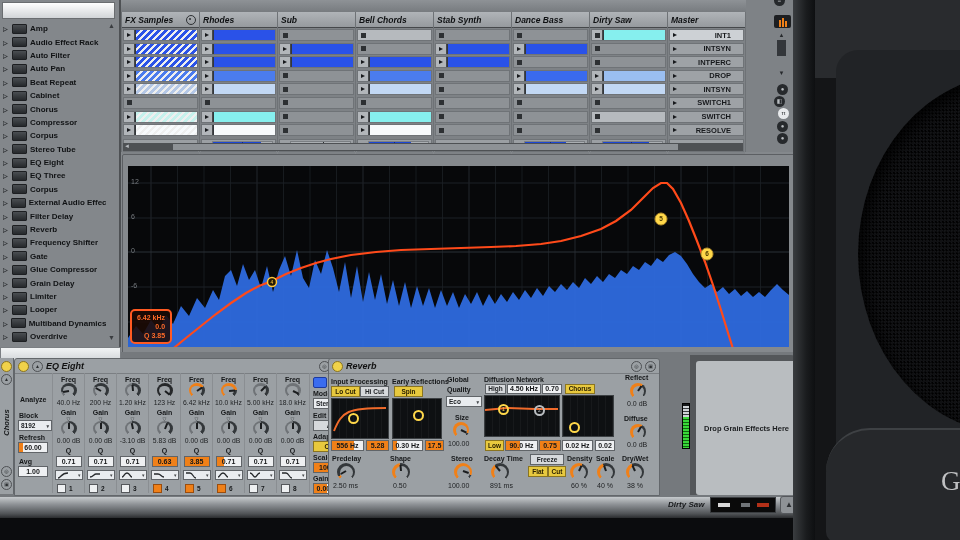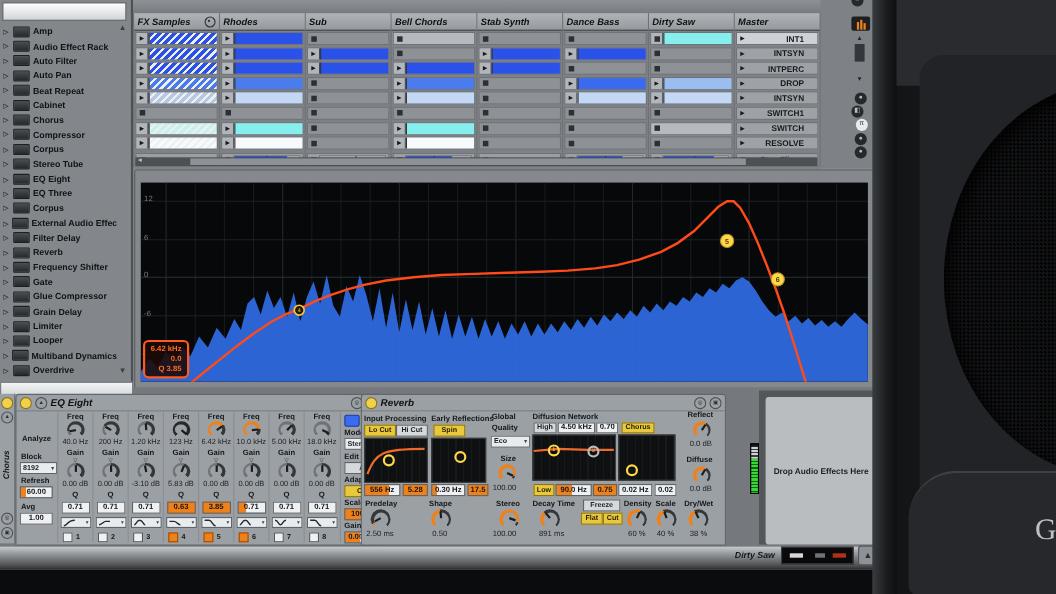--- a/index.html
+++ b/index.html
@@ -1091,21 +1091,21 @@
           <i style="transform: translateX(-50%) rotate(-25deg);"></i>
         </div>
       <div class="dvalue" style="left:298px;top:123px;">38 %</div>
     </div>
 
     <div id="chain-meter">
         <span class="g"></span>
         <span class="w"></span>
       </div>
     <div id="drop-wrap">
-      <div id="drop-zone">Drop Audio Effects Here</div>
+      <div id="drop-zone">Drop Grain Effects Here</div>
     </div>
 
     <div id="bottom-strip"></div>
 
     <div id="status-bar">
       <span class="clipname">Dirty Saw</span>
       <span id="status-lcd">
           <span class="m1"></span>
           <span class="m2"></span>
           <span class="m3"></span>

